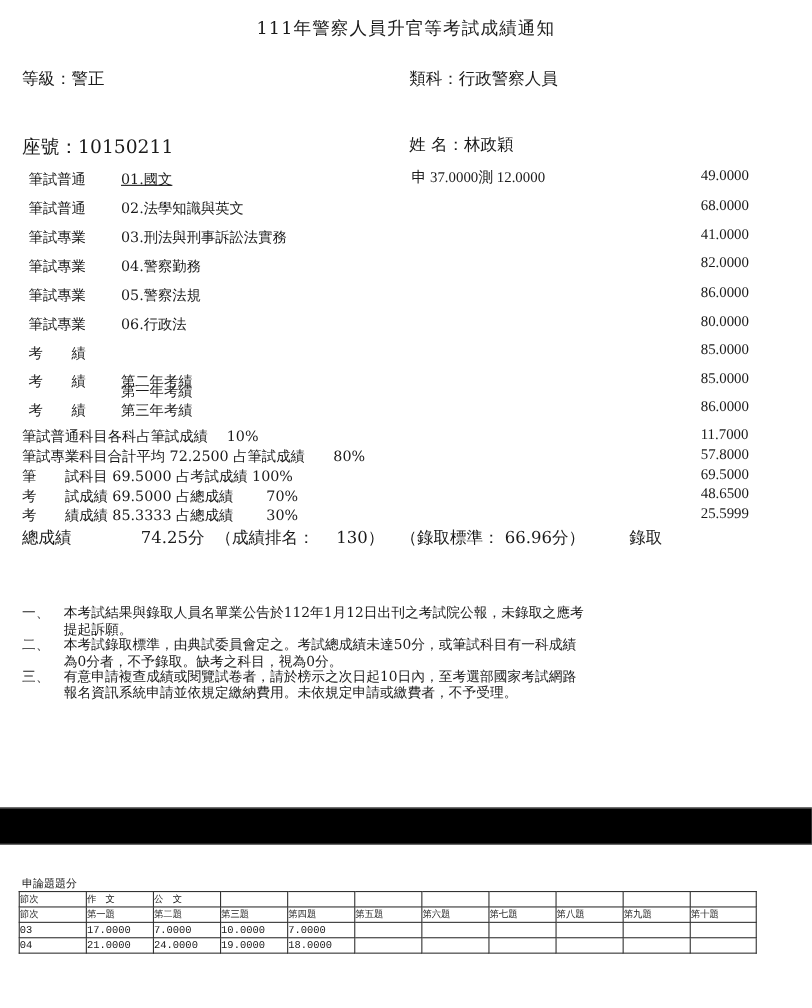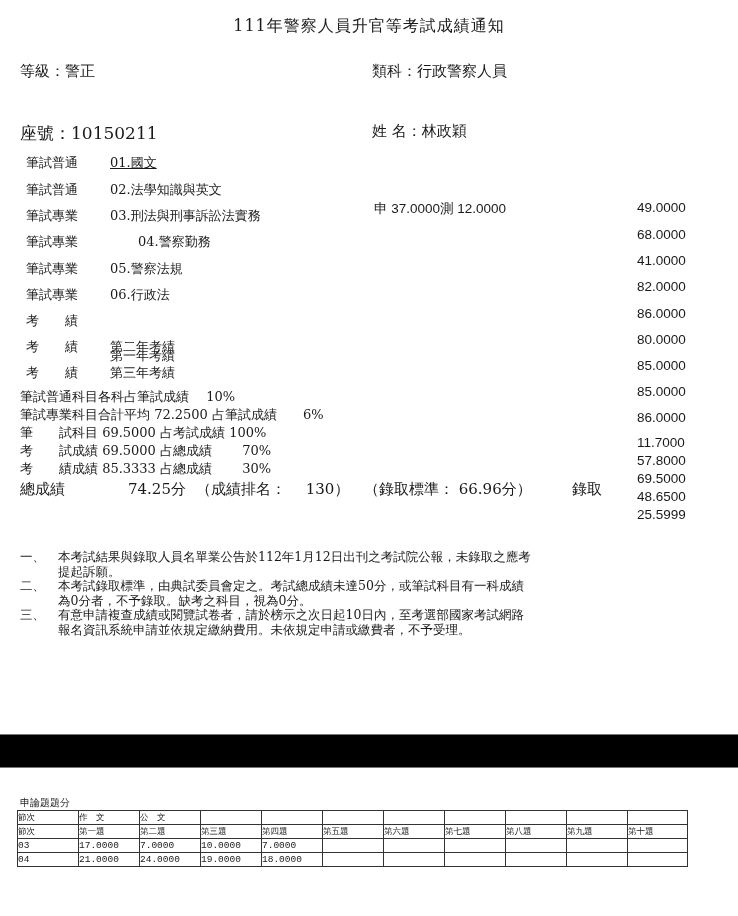--- a/index.html
+++ b/index.html
@@ -6,21 +6,21 @@
     body {
       width: 738px; height: 916px; position: relative; overflow: hidden;
       font-family: "DejaVu Serif", "Liberation Serif", serif;
       color: #1a1a1a;
     }
     .abs { position: absolute; white-space: nowrap; }
     .title { top: 16px; left: 0; width: 738px; text-align: center; font-size: 16px; letter-spacing: 1px; }
     .hdr { font-size: 15px; }
     .seat { font-size: 17px; }
     .sm { font-size: 13px; }
-    .num { font-family: Liberation Sans, sans-serif; font-size: 13.5px; margin-top: 48px; }
+    .num { font-family: Liberation Serif, serif; font-size: 13.5px; }
     .summ { font-size: 13px; }
     .total { font-size: 15px; }
     .notes { font-size: 12.5px; line-height: 14.5px; }
     .notes .row { display: flex; }
     .notes .lbl { width: 38px; flex: none; }
     .black-bar { position: absolute; left: 0; top: 734px; width: 738px; height: 32px; background: #000; border-top: 1px solid #777; border-bottom: 1px solid #777; }
     .tbl-caption { top: 796px; left: 20px; font-size: 10px; }
     table.essay {
       position: absolute; left: 17px; top: 810px;
       border-collapse: collapse; font-size: 9.5px;
@@ -50,21 +50,21 @@
 
   <div class="abs sm" style="top:181px;left:26px;">筆試普通</div>
   <div class="abs sm" style="top:181px;left:110px;">02.法學知識與英文</div>
   <div class="abs num" style="top:179px;left:637px;">68.0000</div>
 
   <div class="abs sm" style="top:207px;left:26px;">筆試專業</div>
   <div class="abs sm" style="top:207px;left:110px;">03.刑法與刑事訴訟法實務</div>
   <div class="abs num" style="top:205px;left:637px;">41.0000</div>
 
   <div class="abs sm" style="top:233px;left:26px;">筆試專業</div>
-  <div class="abs sm" style="top:233px;left:110px;margin-left:28px;">04.警察勤務</div>
+  <div class="abs sm" style="top:233px;left:110px;">04.警察勤務</div>
   <div class="abs num" style="top:231px;left:637px;">82.0000</div>
 
   <div class="abs sm" style="top:260px;left:26px;">筆試專業</div>
   <div class="abs sm" style="top:260px;left:110px;">05.警察法規</div>
   <div class="abs num" style="top:258px;left:637px;">86.0000</div>
 
   <div class="abs sm" style="top:286px;left:26px;">筆試專業</div>
   <div class="abs sm" style="top:286px;left:110px;">06.行政法</div>
   <div class="abs num" style="top:284px;left:637px;">80.0000</div>
 
@@ -77,21 +77,21 @@
   <div class="abs num" style="top:336px;left:637px;">85.0000</div>
 
   <div class="abs sm" style="top:364px;left:26px;">考　　績</div>
   <div class="abs sm" style="top:364px;left:110px;">第三年考績</div>
   <div class="abs num" style="top:362px;left:637px;">86.0000</div>
 </div>
 
 <div>
   <div class="abs summ" style="top:388px;left:20px;">筆試普通科目各科占筆試成績　 10%</div>
   <div class="abs num" style="top:387px;left:637px;">11.7000</div>
-  <div class="abs summ" style="top:406px;left:20px;">筆試專業科目合計平均 72.2500 占筆試成績　　6%</div>
+  <div class="abs summ" style="top:406px;left:20px;">筆試專業科目合計平均 72.2500 占筆試成績　　80%</div>
   <div class="abs num" style="top:405px;left:637px;">57.8000</div>
   <div class="abs summ" style="top:424px;left:20px;">筆　　試科目 69.5000 占考試成績  100%</div>
   <div class="abs num" style="top:423px;left:637px;">69.5000</div>
   <div class="abs summ" style="top:442px;left:20px;">考　　試成績 69.5000 占總成績　　 70%</div>
   <div class="abs num" style="top:441px;left:637px;">48.6500</div>
   <div class="abs summ" style="top:460px;left:20px;">考　　績成績 85.3333 占總成績　　 30%</div>
   <div class="abs num" style="top:459px;left:637px;">25.5999</div>
 </div>
 
 <div>

